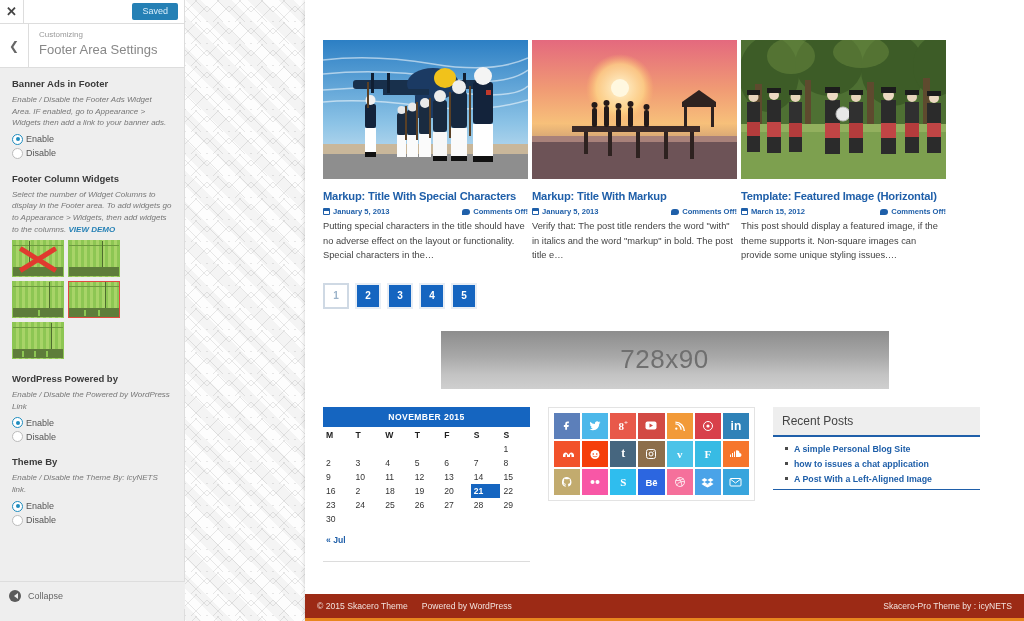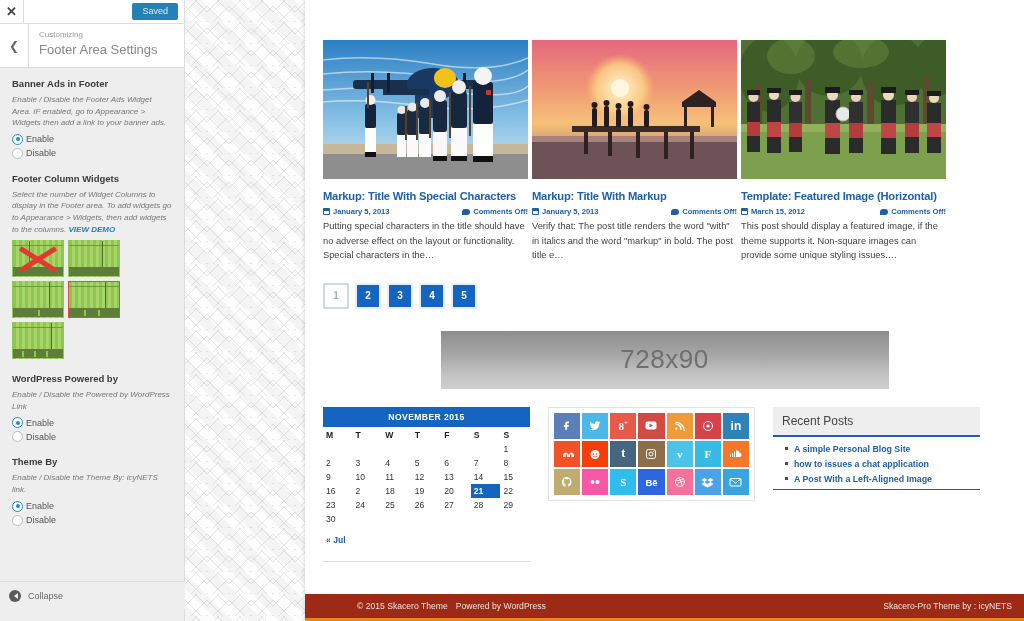--- a/index.html
+++ b/index.html
@@ -237,21 +237,21 @@
   .recent-rule { border-top: 1px solid #1f5fa9; margin-top: 4px; }
 
   
   .site-footer {
     position:absolute; left:0; bottom:0; width:719px; height: 27px;
     background: #9c2a15;
     border-bottom: 3px solid #e8861e;
     display:flex; align-items:center; justify-content: space-between;
     padding: 0 12px;
   }
-  .site-footer .left { display:flex; gap: 8px; margin-left: 40px; }
+  .site-footer .left { display:flex; gap: 14px; }
   .site-footer span, .site-footer a {
     font-size: 8.6px; color: #f2e2dd; text-decoration: none;
   }
 </style>
 </head>
 <body>
 
 <div id="root">
 
   <div class="site-bg"></div>

